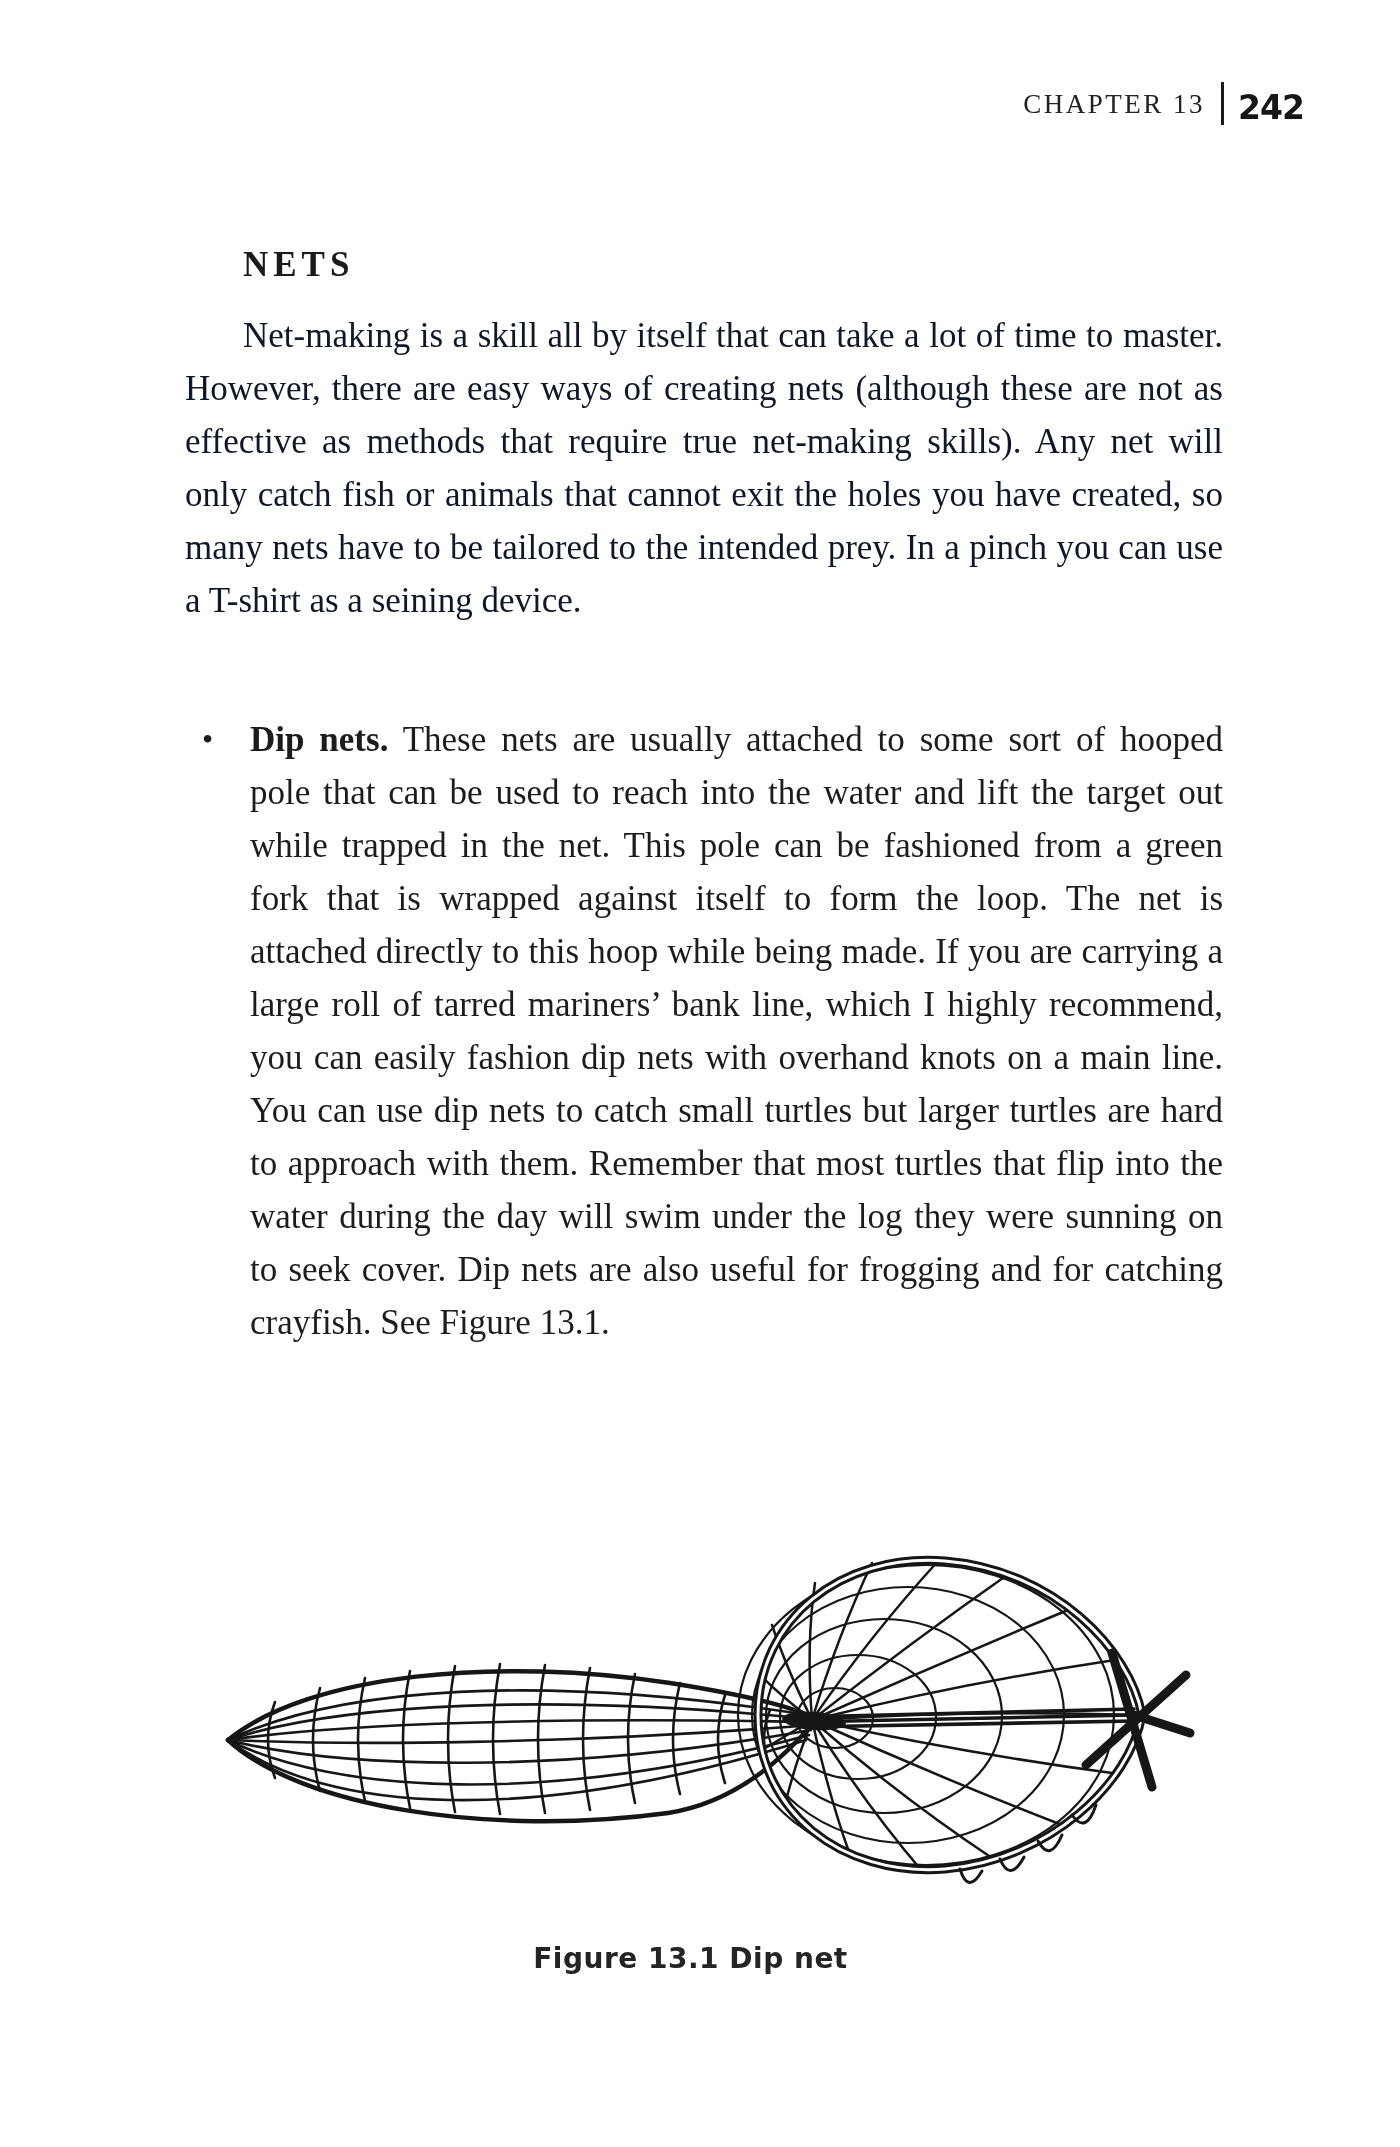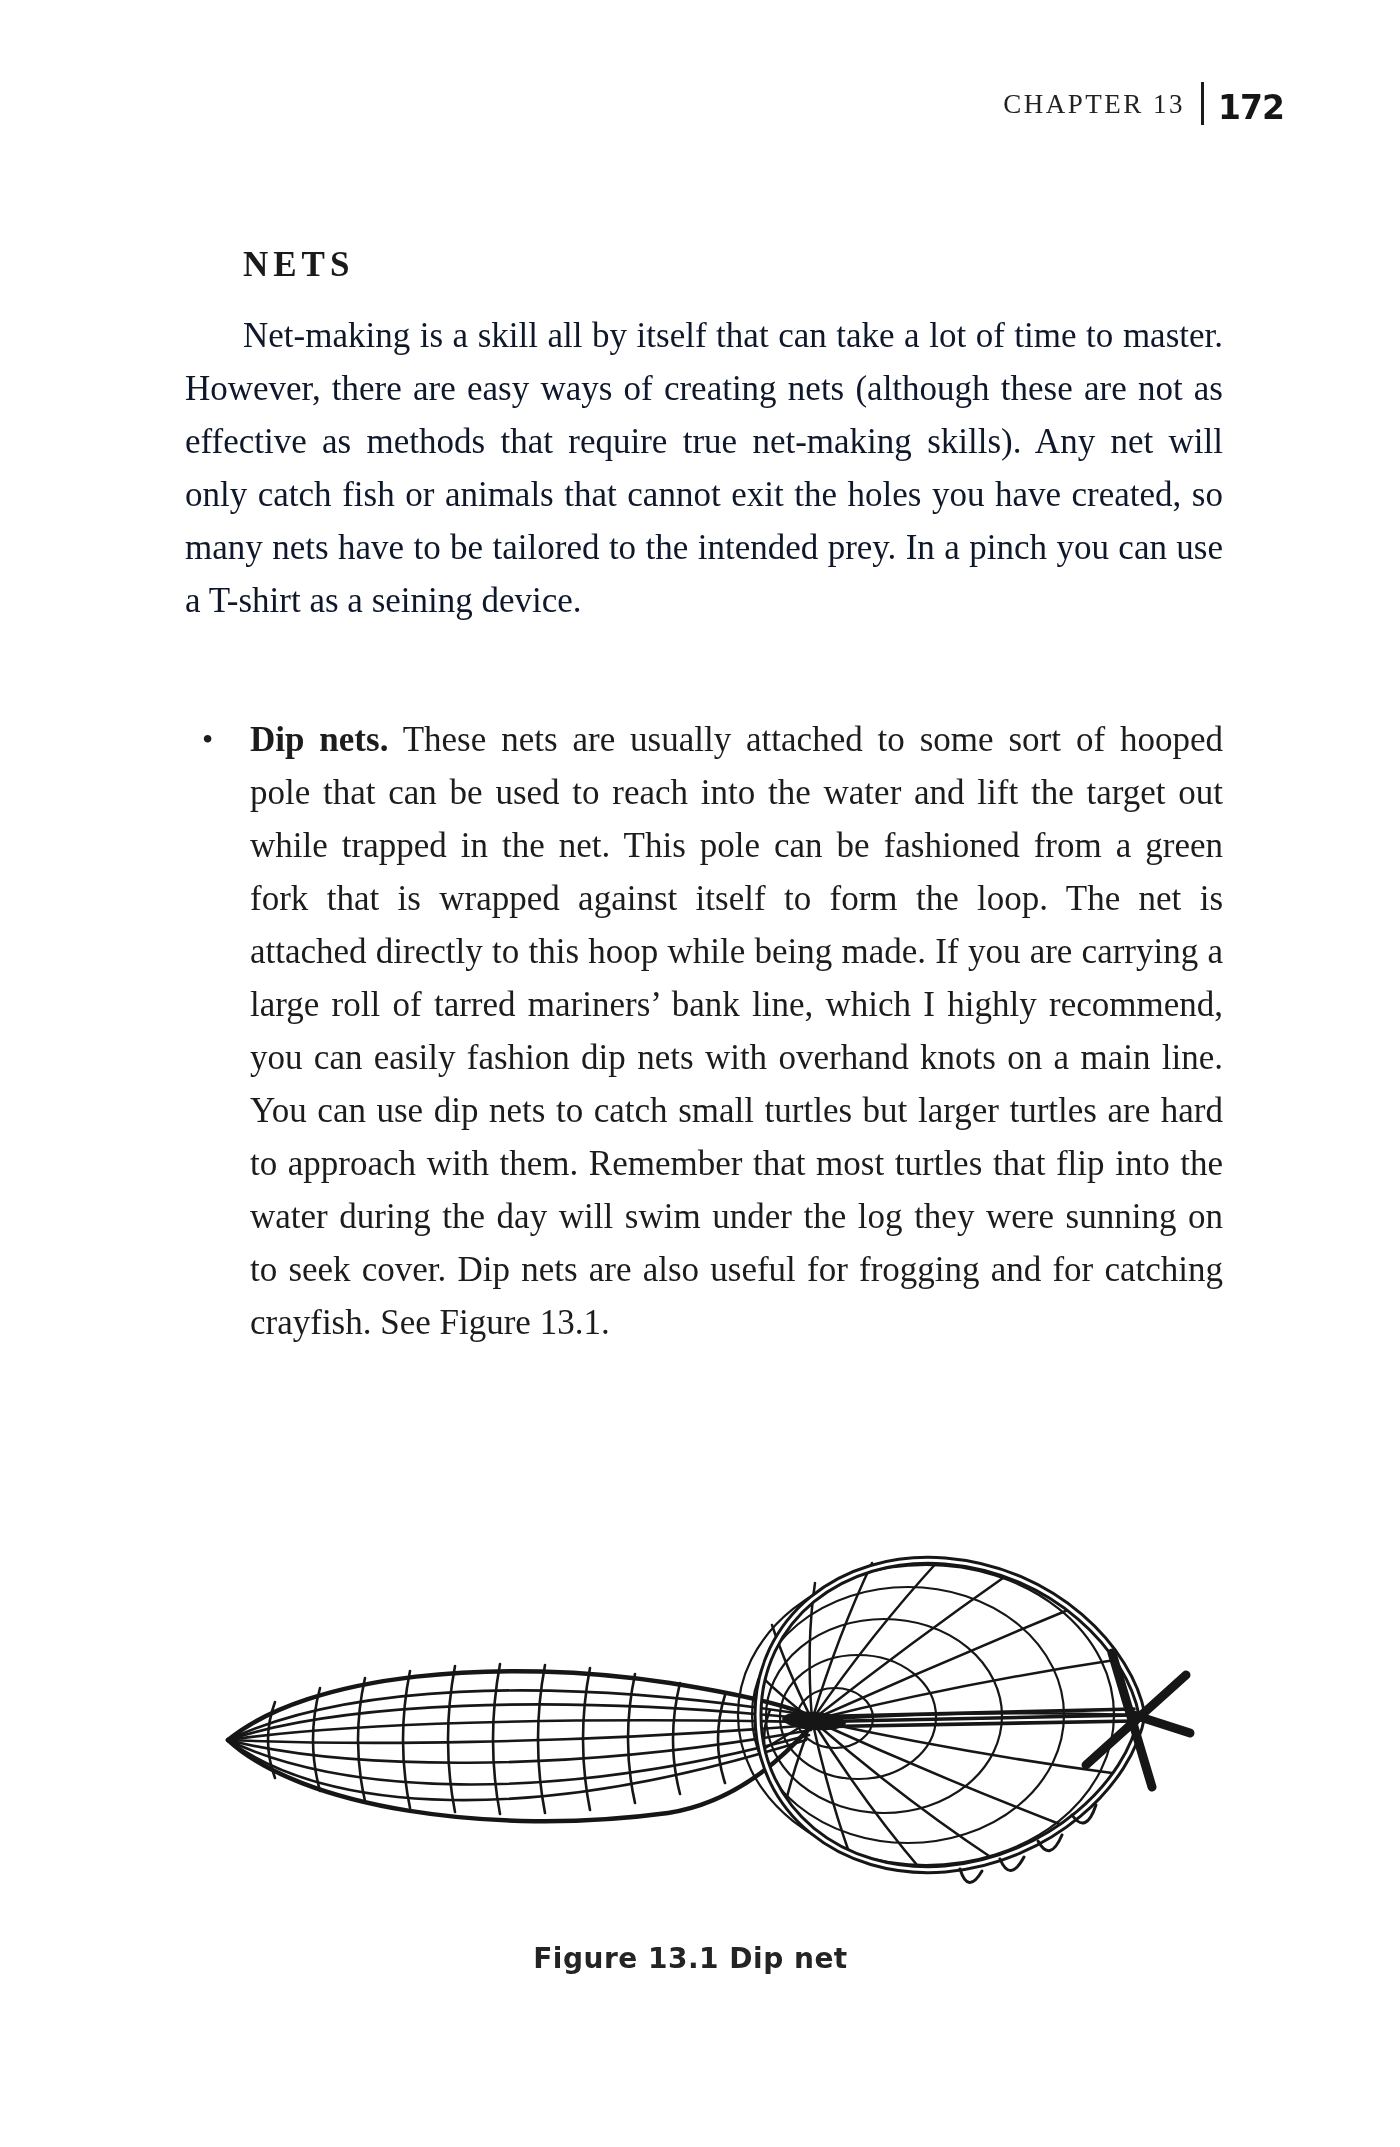--- a/index.html
+++ b/index.html
@@ -10,21 +10,21 @@
     height:2147px;
     background:#ffffff;
     color:#1c1c1c;
     font-family:"Liberation Serif", serif;
     overflow:hidden;
   }
 
   
   .runhead {
     position:absolute;
-    top:80px; right:116px;
+    top:80px; right:96px;
     display:flex;
     align-items:stretch;
   }
   .runhead-text {
     text-align:right;
     font-size:27px;
     line-height:37px;
     letter-spacing:2.5px;
     color:#222;
     padding-right:16px;
@@ -105,21 +105,21 @@
 </head>
 <body>
 
 <div class="page">
 
   <div class="runhead">
     <div class="runhead-text">
       <div>CHAPTER 13</div>
     </div>
     <div class="runhead-rule"></div>
-    <div class="runhead-folio">172</div>
+    <div class="runhead-folio">242</div>
   </div>
 
   <div class="content">
     <h2 class="section-heading">NETS</h2>
     <p class="body-par">Net-making is a skill all by itself that can take a lot of time to master. However, there are easy ways of creating nets (although these are not as effective as methods that require true net-making skills). Any net will only catch fish or animals that cannot exit the holes you have created, so many nets have to be tailored to the intended prey. In a pinch you can use a T-shirt as a seining device.</p>
     <ul class="net-list">
       <li>
         <span class="bullet-dot">•</span><span class="lead-in">Dip nets.</span><span> These nets are usually attached to some sort of hooped pole that can be used to reach into the water and lift the target out while trapped in the net. This pole can be fashioned from a green fork that is wrapped against itself to form the loop. The net is attached directly to this hoop while being made. If you are carrying a large roll of tarred mariners’ bank line, which I highly recommend, you can easily fashion dip nets with overhand knots on a main line. You can use dip nets to catch small turtles but larger turtles are hard to approach with them. Remember that most turtles that flip into the water during the day will swim under the log they were sunning on to seek cover. Dip nets are also useful for frogging and for catching crayfish. See Figure 13.1.</span>
       </li>
     </ul>

